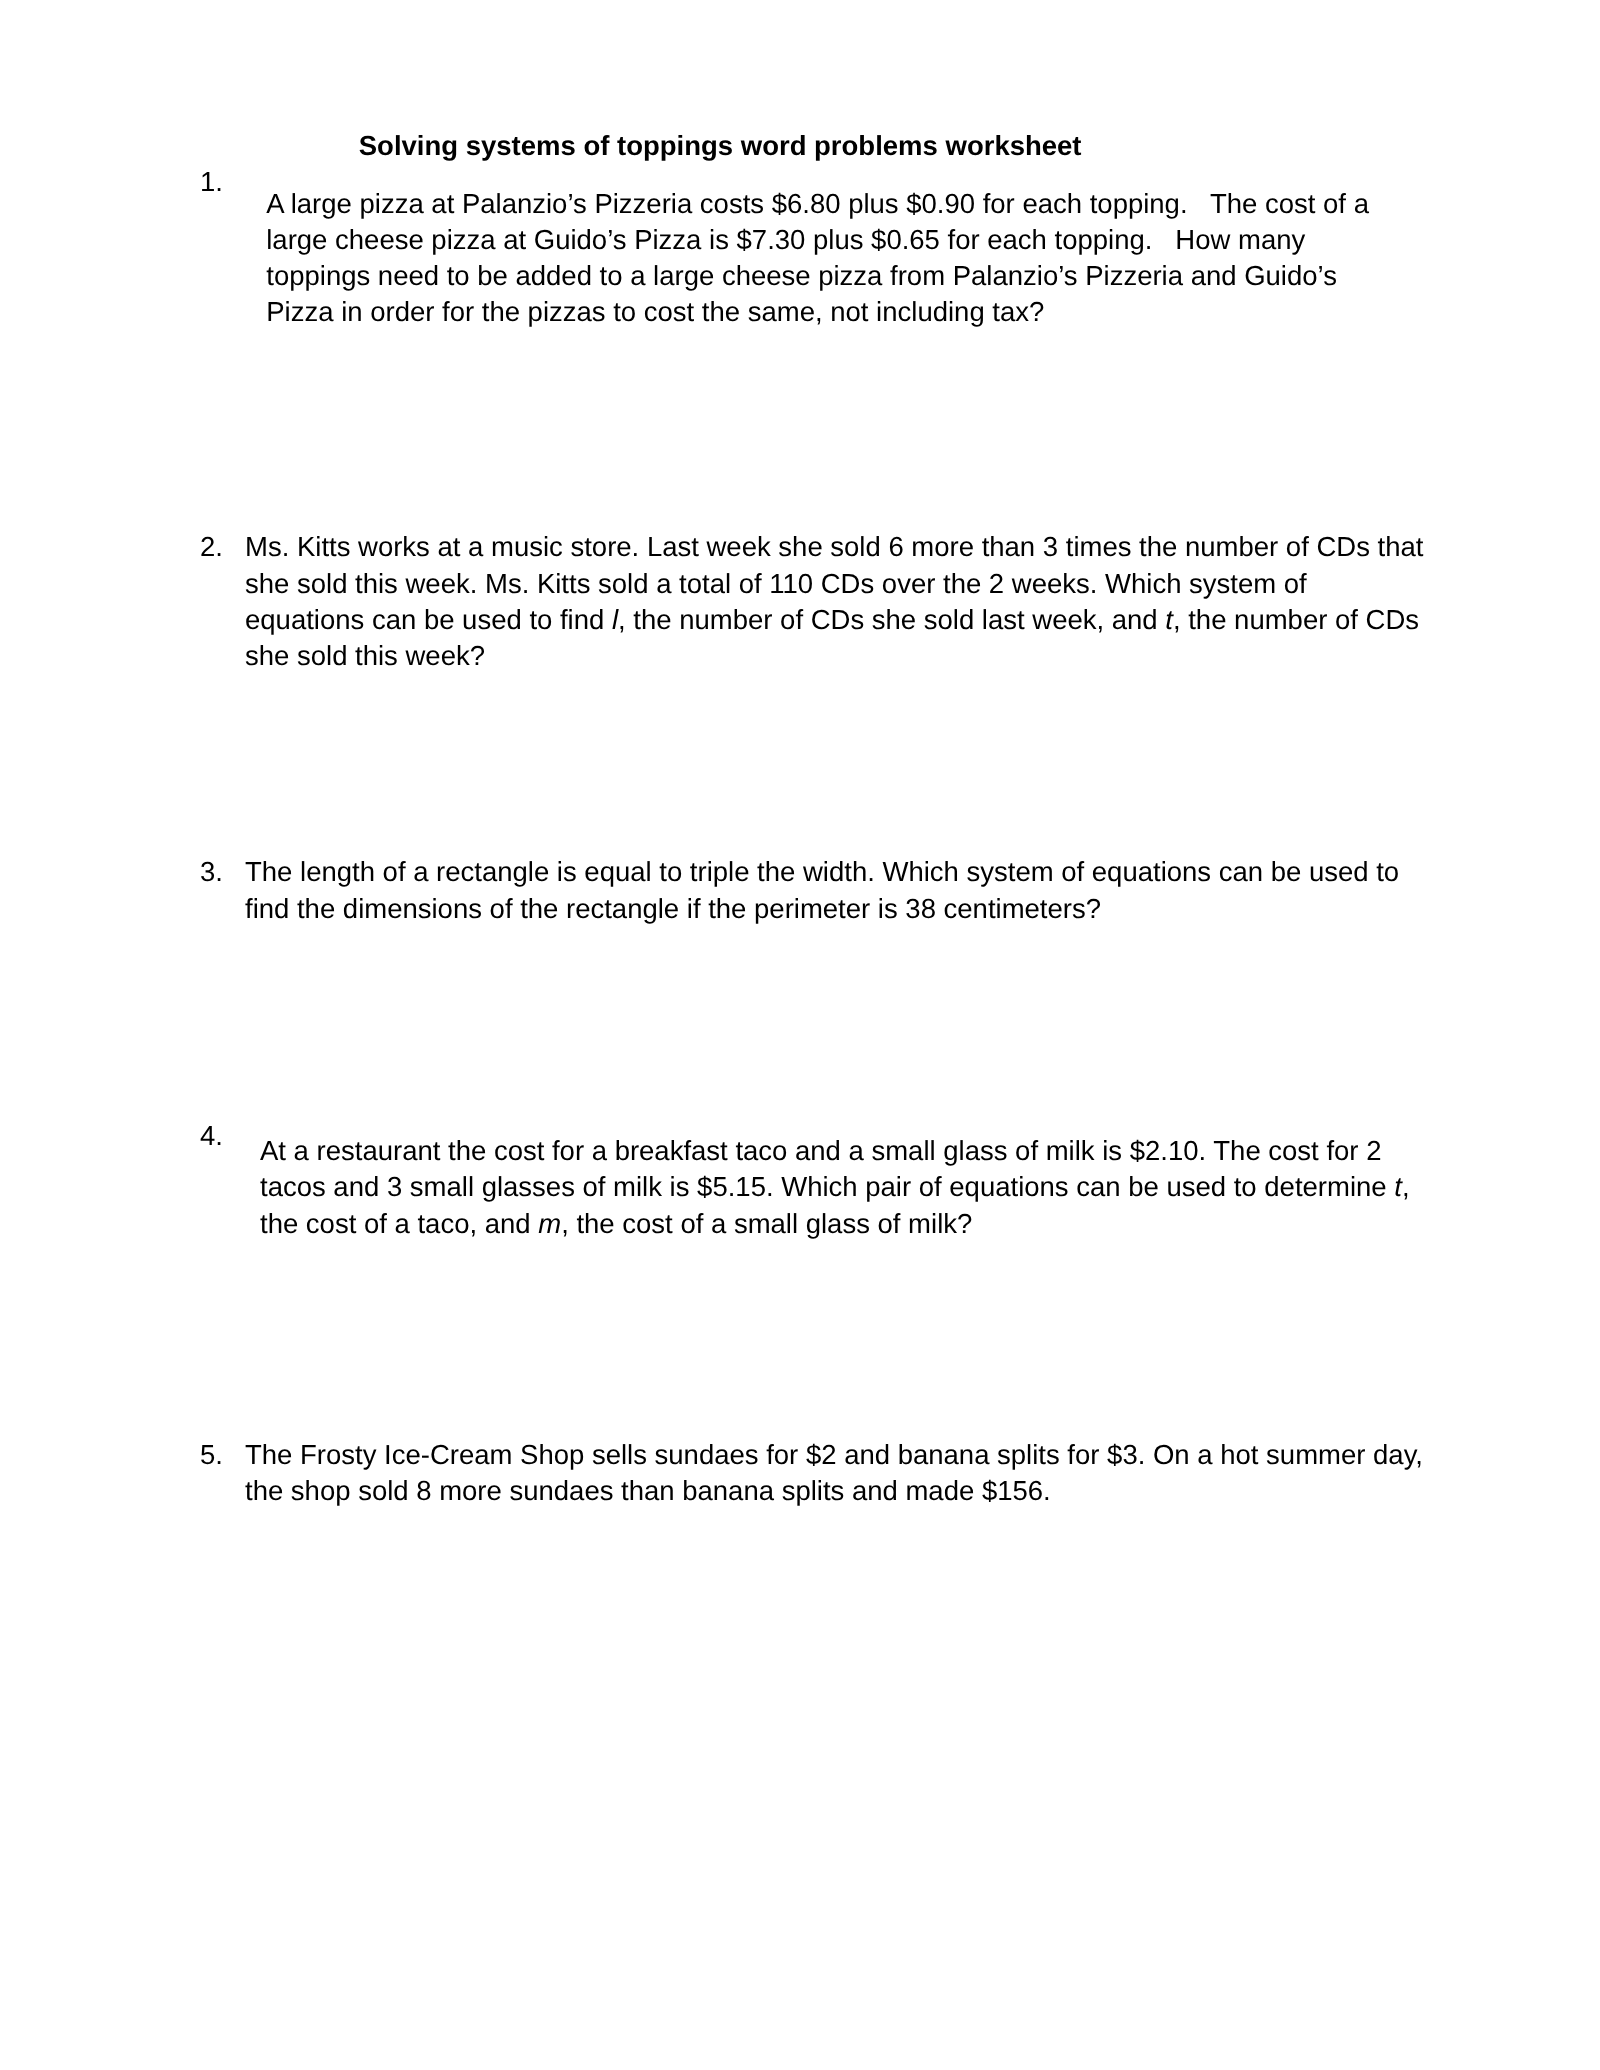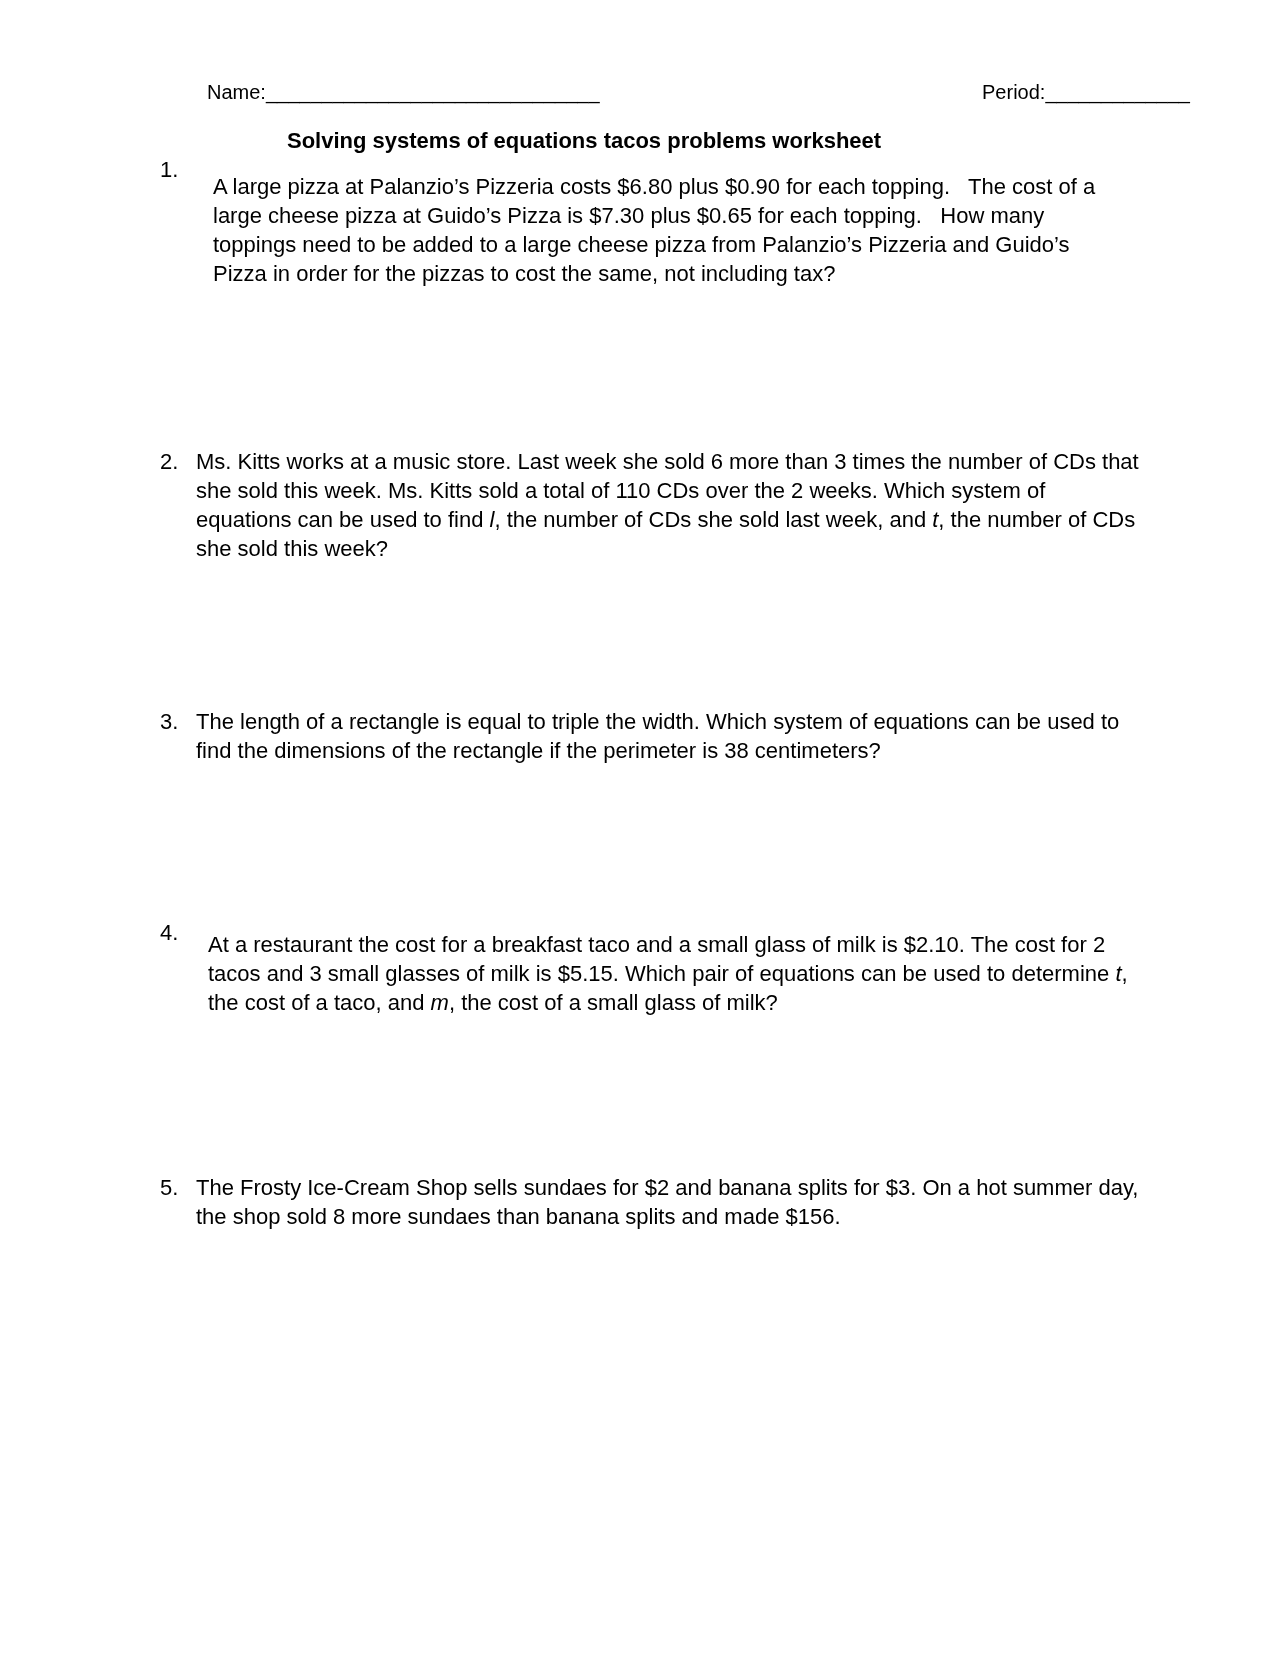--- a/index.html
+++ b/index.html
@@ -70,28 +70,24 @@
   .problem.p2 { margin-bottom: 144px; }
   .problem.p3 { margin-bottom: 153px; }
   .problem.p4 { margin-bottom: 144px; }
   .problem.p5 { margin-bottom: 0; }
 </style>
 </head>
 <body>
 
 <div class="page">
 
-  <div class="header-row">
-    <span class="field"><span>Name:</span><span>______________________________</span></span>
-    <span class="field"><span>Period:</span><span>_____________</span></span>
-  </div>
 
   <div class="content">
 
-    <div class="doc-title">Solving systems of equations tacos problems worksheet</div>
+    <div class="doc-title">Solving systems of toppings word problems worksheet</div>
 
 
     <ol class="problem-list" style="list-style:none; margin:0; padding:0;">
 
       <li class="problem p1">
         <span class="problem-number">1.</span>
         <p class="problem-text" style="margin:17px"><span>A large pizza at Palanzio’s Pizzeria costs $6.80 plus $0.90 for each topping.   The cost of a large cheese pizza at Guido’s Pizza is $7.30 plus $0.65 for each topping.   How many toppings need to be added to a large cheese pizza from Palanzio’s Pizzeria and Guido’s Pizza in order for the pizzas to cost the same, not including tax?</span></p>
       </li>
 
       <li class="problem p2">

